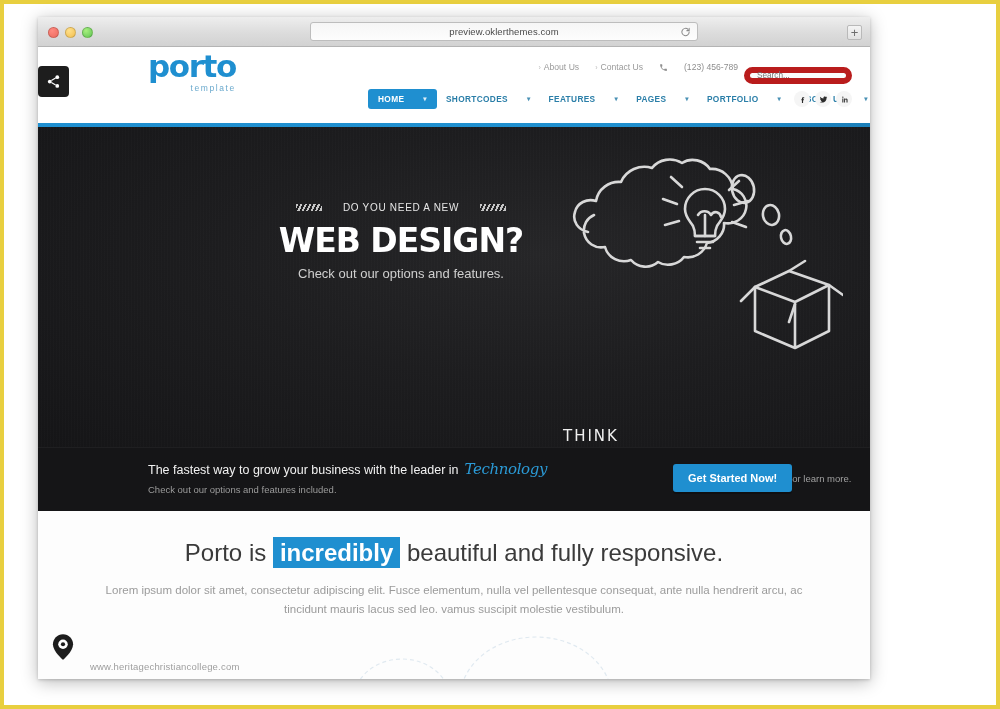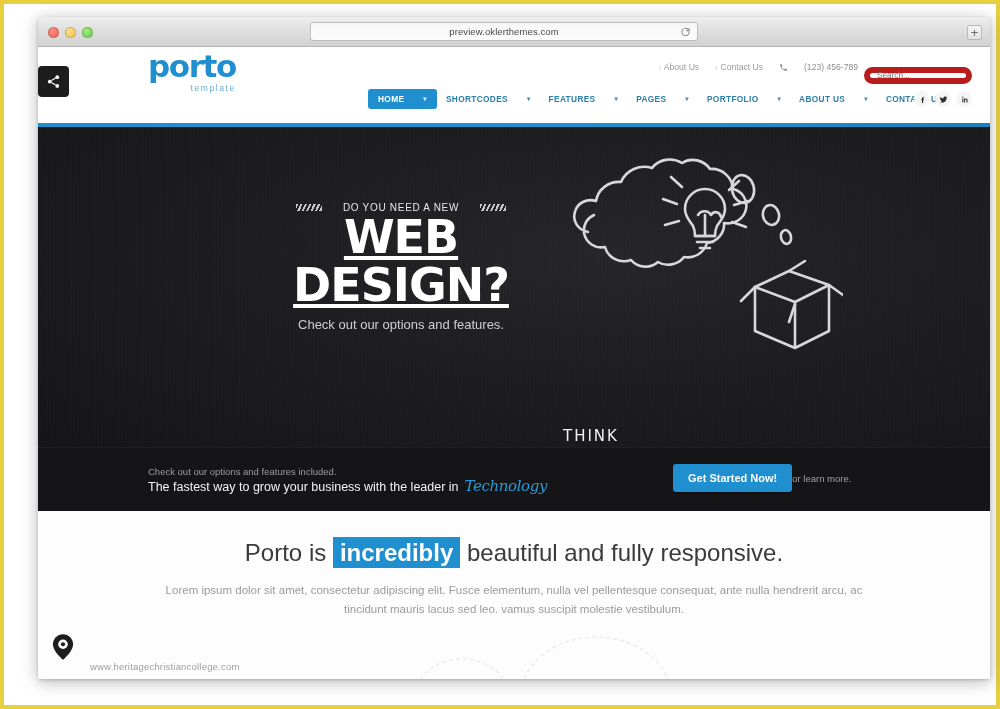--- a/index.html
+++ b/index.html
@@ -14,21 +14,21 @@
   #frame {
     position: absolute; inset: 0;
     border: 4px solid #e8cf3f;
     background: #ffffff;
   }
 
   
   #browser {
     position: absolute;
     left: 34px; top: 13px;
-    width: 952px; height: 662px;
+    width: 832px; height: 662px;
     background: #ffffff;
     box-shadow: 0 3px 16px rgba(0,0,0,0.28), 0 1px 3px rgba(0,0,0,0.18);
     overflow: hidden;
   }
 
   
   #titlebar {
     position: relative;
     height: 30px;
     background: linear-gradient(to bottom, #eeeeee 0%, #dcdcdc 55%, #d2d2d2 100%);
@@ -141,22 +141,22 @@
     display: flex; align-items: center; justify-content: center; gap: 21px;
     font-size: 10px; color: #e6e6e6; letter-spacing: .7px;
   }
   .dash {
     width: 26px; height: 7px;
     background: repeating-linear-gradient(115deg,#d8d8d8 0 2px,transparent 2px 4px);
     opacity: .9;
   }
   #headline {
     font-family: "DejaVu Sans", sans-serif;
-    font-size: 46px; font-weight: bold; color: #ffffff;
-    letter-spacing: -1px; line-height: 1.05; margin-top: 0; text-decoration: underline;
+    font-size: 33px; font-weight: bold; color: #ffffff;
+    letter-spacing: -1px; line-height: 1.05; margin-top: 11px;
   }
   #subline { font-size: 13px; color: #cfcfcf; margin-top: 7px; }
 
   #chalk-art { position: absolute; left: 505px; top: 10px; width: 300px; height: 270px; }
   #chalk-words { position: absolute; left: 525px; top: 300px; color: #efefef; }
   .chalk-line { font-family: "DejaVu Sans", sans-serif; letter-spacing: 2px; }
   #cw1 { font-size: 15px; }
   #cw2 { font-size: 17px; margin-left: 22px; margin-top: 6px; }
   #cw3 { font-size: 14px; margin-left: 48px; margin-top: 6px; }
 
@@ -362,25 +362,25 @@
 
         <div id="chalk-words">
           <div class="chalk-line" id="cw1">THINK</div>
           <div class="chalk-line" id="cw2">OUTSIDE</div>
           <div class="chalk-line" id="cw3">THE BOX :)</div>
         </div>
       </section>
 
       <section id="cta">
         <div id="cta-text">
-          <div id="cta-line2">Check out our options and features included.</div>
           <div id="cta-line1">
             <span>The fastest way to grow your business with the leader in</span>
             <span id="cta-tech">Technology</span>
           </div>
+          <div id="cta-line2">Check out our options and features included.</div>
         </div>
         <div id="cta-right">
           <button id="get-started">Get Started Now!</button>
           <span id="learn-more">or learn more.</span>
         </div>
       </section>
 
       <section id="section">
         <h2 id="sec-head">
           <span>Porto is</span>

